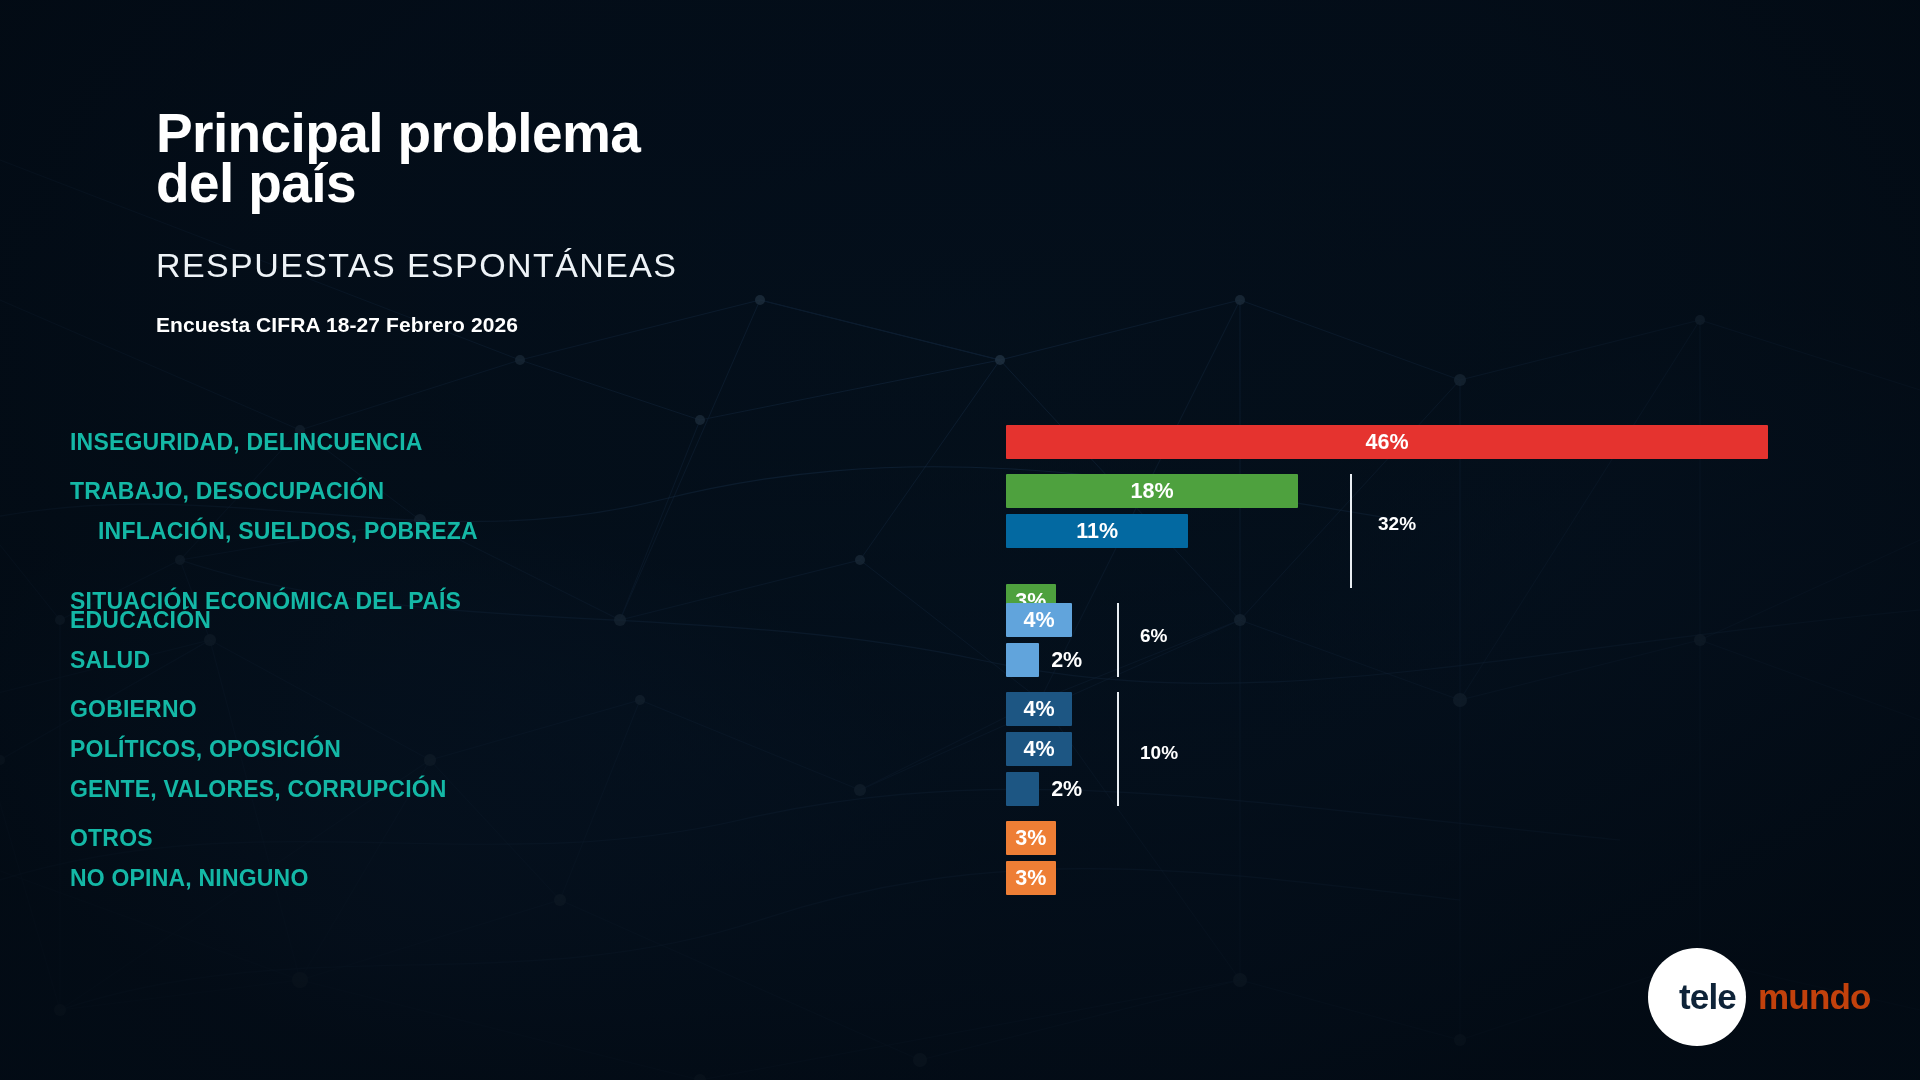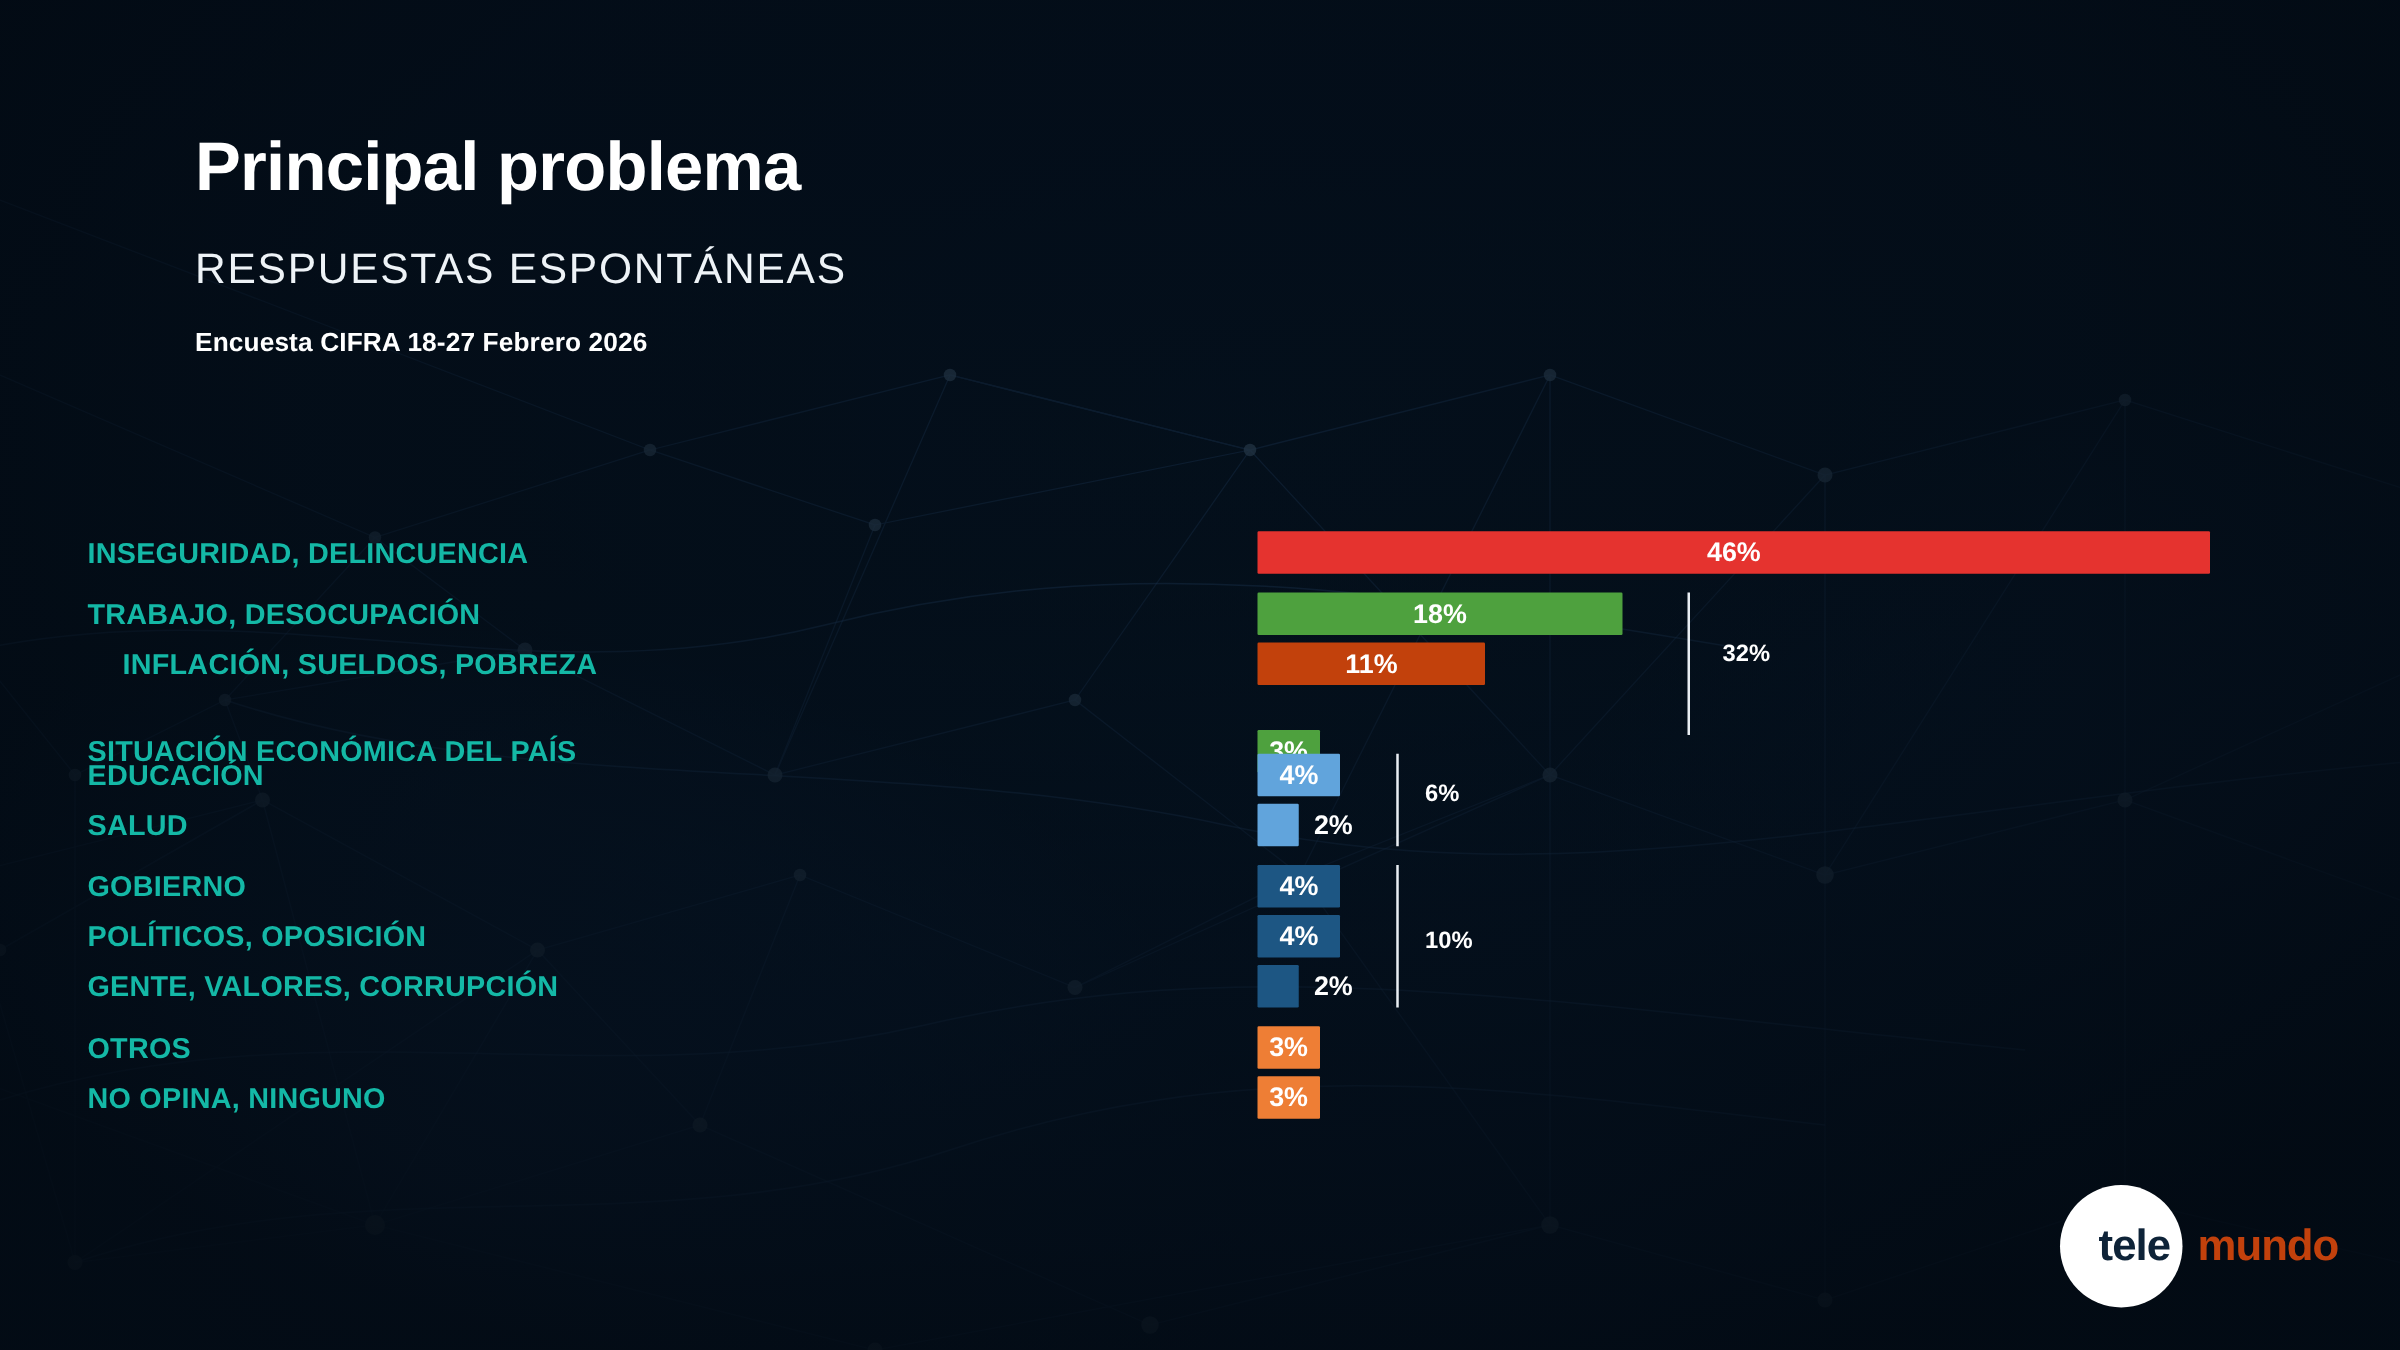--- a/index.html
+++ b/index.html
@@ -208,40 +208,41 @@
         <circle cx="60" cy="620" r="5"></circle>
       <circle cx="0" cy="760" r="5"></circle>
         <circle cx="700" cy="1080" r="6"></circle>
     </g>
   </svg>
 
   <div id="bg-vig"></div>
 
   <div id="header">
     <div class="title-line">Principal problema</div>
+    <div class="title-line">del país</div>
     <div class="subtitle">RESPUESTAS ESPONTÁNEAS</div>
     <div class="source">Encuesta CIFRA 18-27 Febrero 2026</div>
   </div>
 
   <div id="chart">
       <div class="row" style="top: 425px;">
         <div class="row-label">INSEGURIDAD, DELINCUENCIA</div>
         <div class="bar" style="width: 762.22px; background: rgb(229, 51, 47);">
           <div class="bar-value-in">46%</div>
         </div>
       </div>
       <div class="row" style="top: 474px;">
         <div class="row-label">TRABAJO, DESOCUPACIÓN</div>
         <div class="bar" style="width: 292px; background: rgb(78, 161, 62);">
           <div class="bar-value-in">18%</div>
         </div>
       </div>
       <div class="row" style="top: 514px; padding-left: 28px;">
         <div class="row-label">INFLACIÓN, SUELDOS, POBREZA</div>
-        <div class="bar" style="width: 182.27px; background: #c2410c;">
+        <div class="bar" style="width: 182.27px; background: #0369a1;">
           <div class="bar-value-in">11%</div>
         </div>
       </div>
       <div class="row" style="top: 584px;">
         <div class="row-label">SITUACIÓN ECONÓMICA DEL PAÍS</div>
         <div class="bar" style="width: 49.71px; background: rgb(78, 161, 62);">
           <div class="bar-value-in">3%</div>
         </div>
       </div>
       <div class="row" style="top: 603px;">

